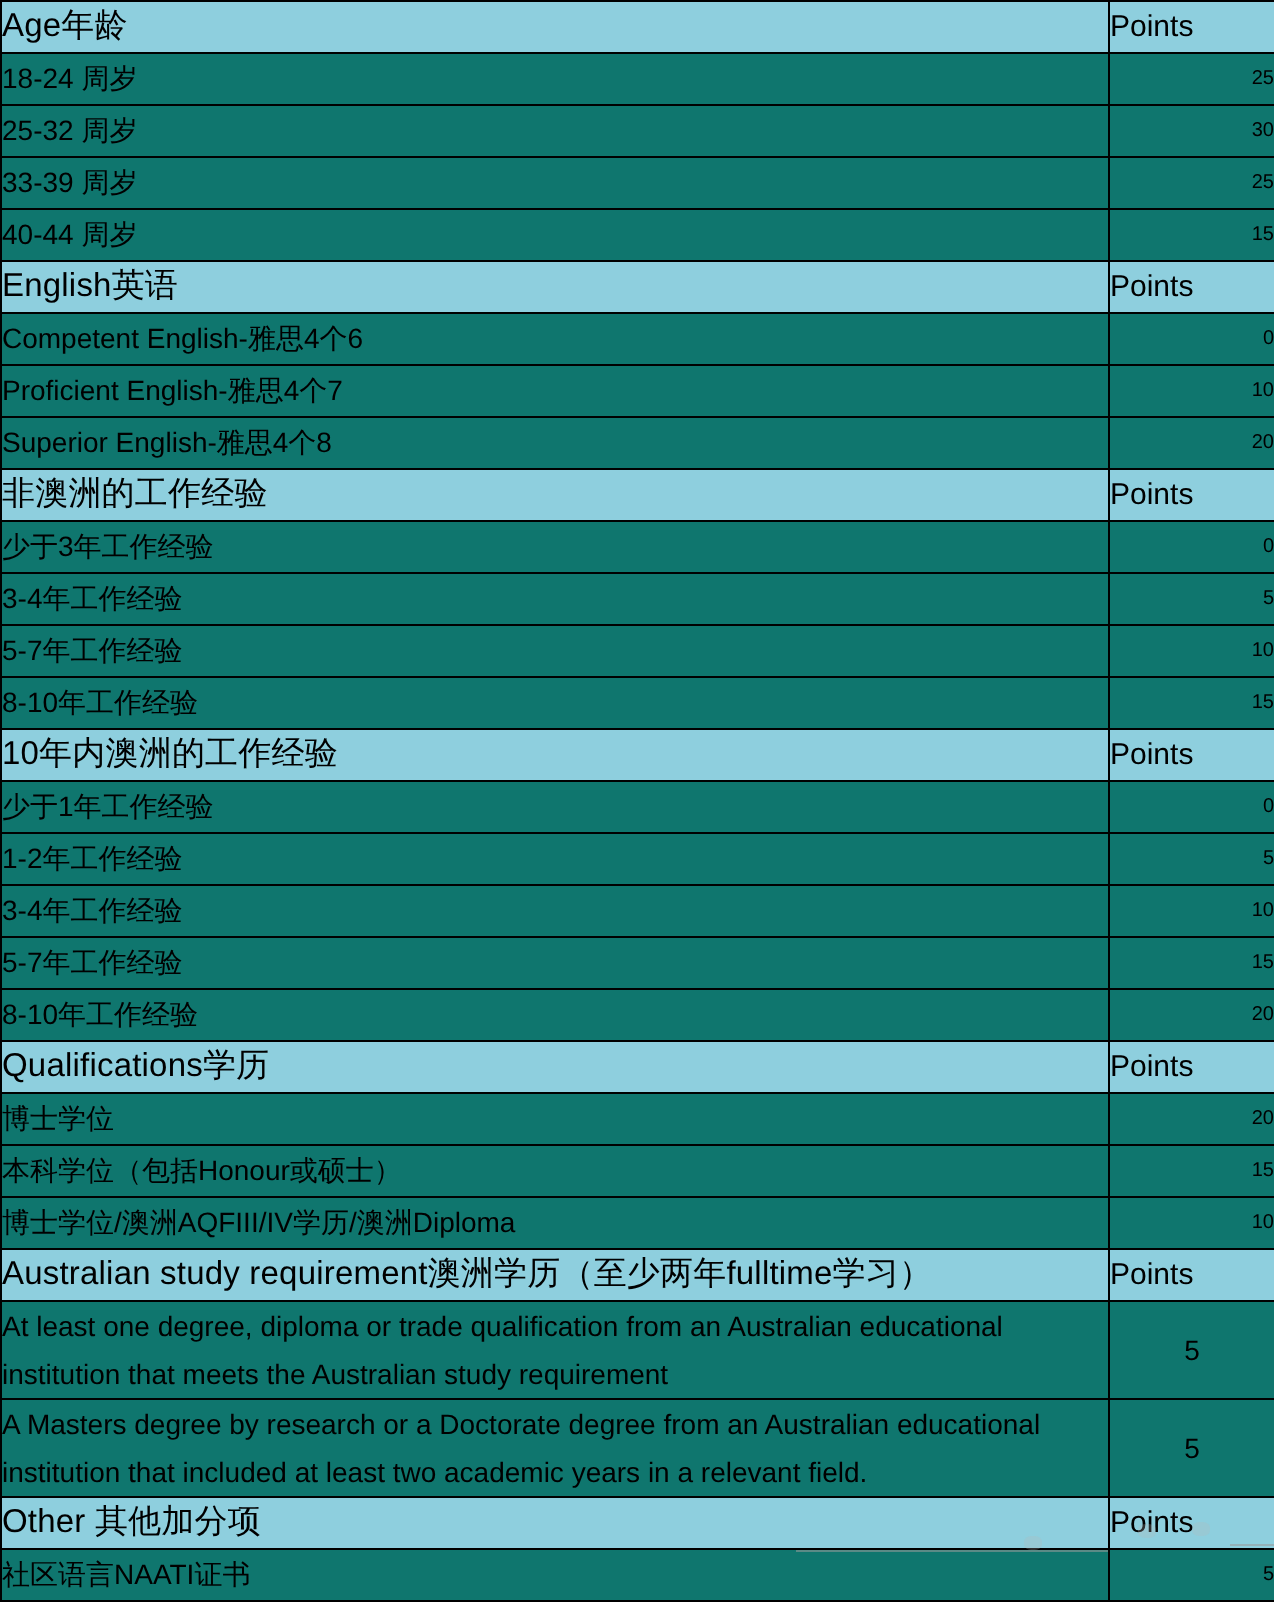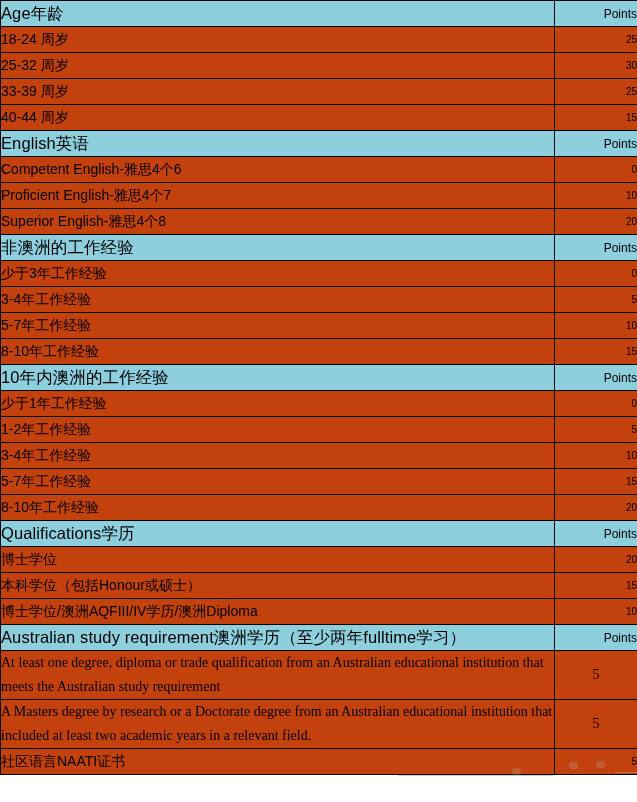--- a/index.html
+++ b/index.html
@@ -39,28 +39,28 @@
   }
   tr.section-row td.label-cell {
     font-size: 16.5px;
     line-height: 1.05;
     padding: 3px 5px 4px 5px;
     letter-spacing: 0.1px;
     white-space: nowrap;
     overflow: hidden;
   }
   tr.section-row td.points-cell {
-    font-size: 12px;
-    text-align: right;
+    font-size: 15px;
+    text-align: left;
     padding: 3px 0 4px 0;
   }
 
   
   tr.data-row > td {
-    background: #c2410c;
+    background: #0f766e;
   }
   tr.data-row td.label-cell {
     font-size: 14px;
     line-height: 1.1;
     padding: 4px 5px 4px 5px;
     white-space: nowrap;
     overflow: hidden;
   }
   tr.data-row td.points-cell {
     font-size: 10px;
@@ -78,21 +78,21 @@
   }
   tr.para-row td.points-cell {
     font-size: 14px;
     text-align: center;
     height: 47px;
   }
 
   
   tr.section-row { height: 26px; padding-left: 34px; }
   tr.data-row    { height: 26px; }
-  tr.para-row    { height: 47px; font-family: Liberation Serif, serif; }
+  tr.para-row    { height: 47px; }
 
   
   .artifact {
     position: absolute;
     background: #9a9a9a;
     opacity: 0.55;
     height: 1px;
   }
   #artifact-a { left: 398px; top: 775px; width: 156px; }
   #artifact-b { left: 615px; top: 772px; width: 22px; }
@@ -218,20 +218,24 @@
         <td class="points-cell">Points</td>
       </tr>
       <tr class="data-row para-row">
         <td class="label-cell">At least one degree, diploma or trade qualification from  an Australian educational institution that meets the Australian study  requirement</td>
         <td class="points-cell">5</td>
       </tr>
       <tr class="data-row para-row">
         <td class="label-cell">A Masters degree by research or a Doctorate degree from  an Australian educational institution that included at least two academic years in a relevant field.</td>
         <td class="points-cell">5</td>
       </tr>
+      <tr class="section-row">
+        <td class="label-cell">Other 其他加分项</td>
+        <td class="points-cell">Points</td>
+      </tr>
       <tr class="data-row">
         <td class="label-cell">社区语言NAATI证书</td>
         <td class="points-cell">5</td>
       </tr>
     </tbody>
 </table>
 
 <div class="artifact" id="artifact-a"></div>
 <div class="artifact" id="artifact-b"></div>
 <div class="speck" id="speck-a"></div>

